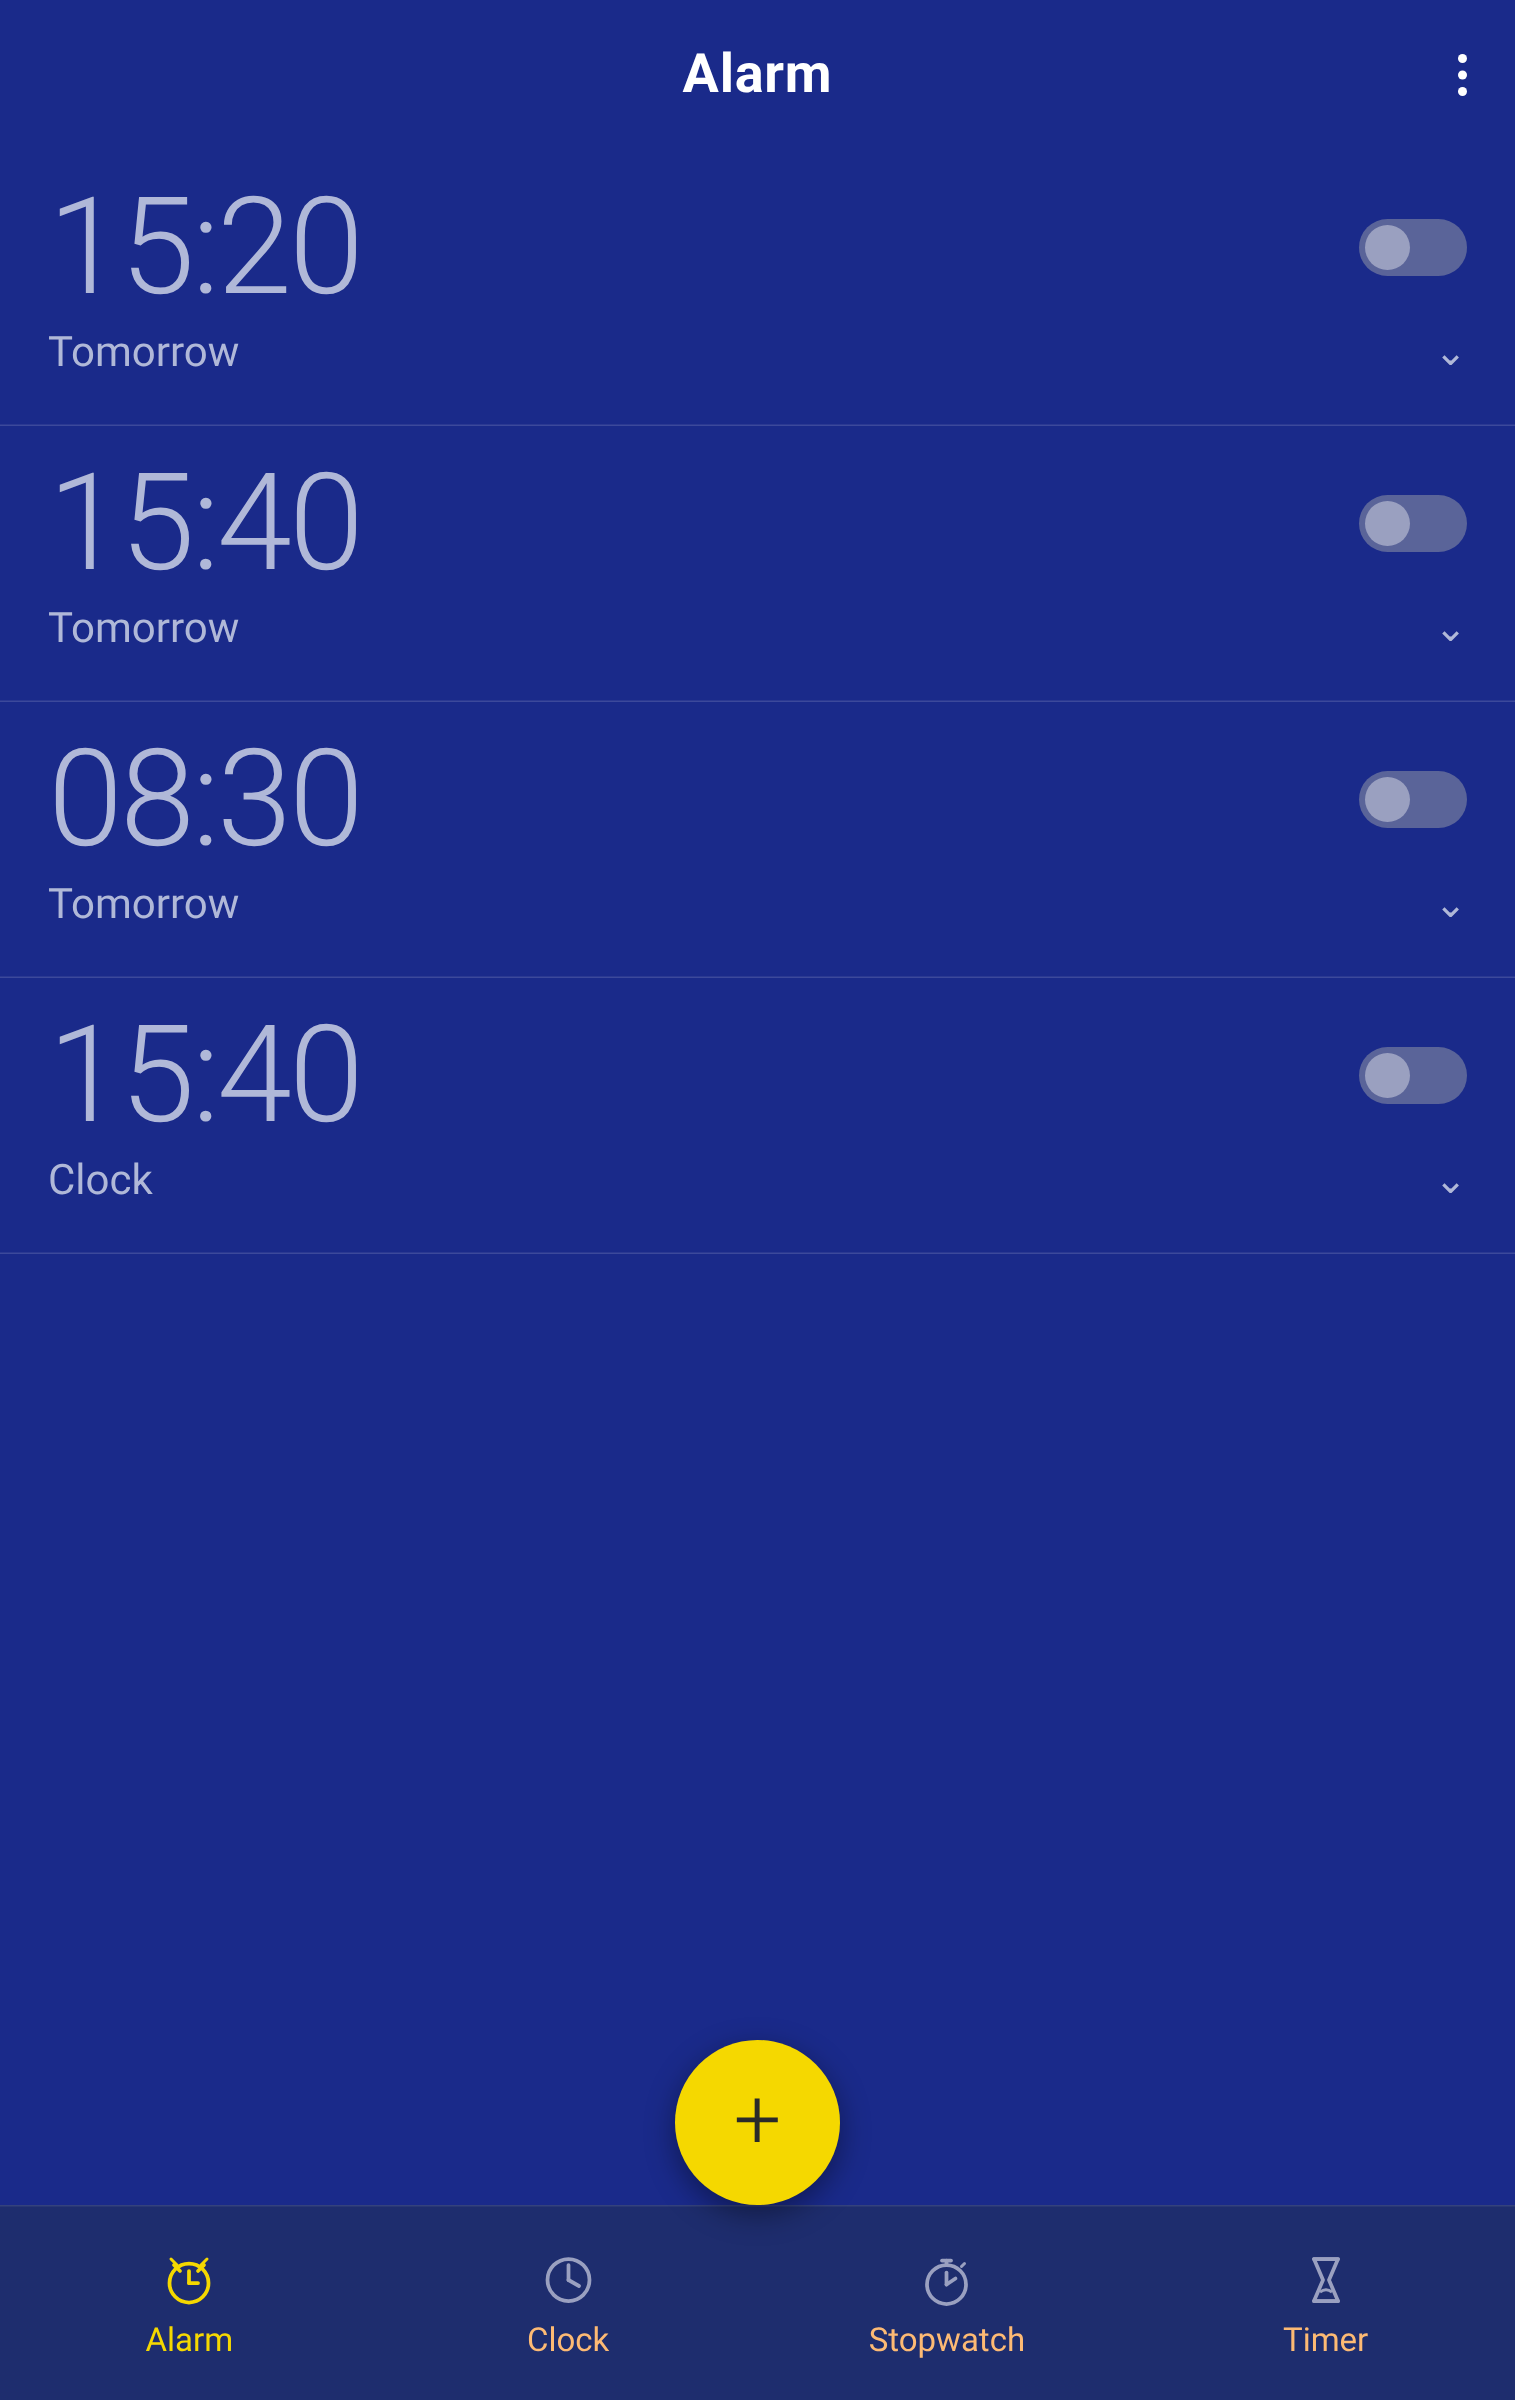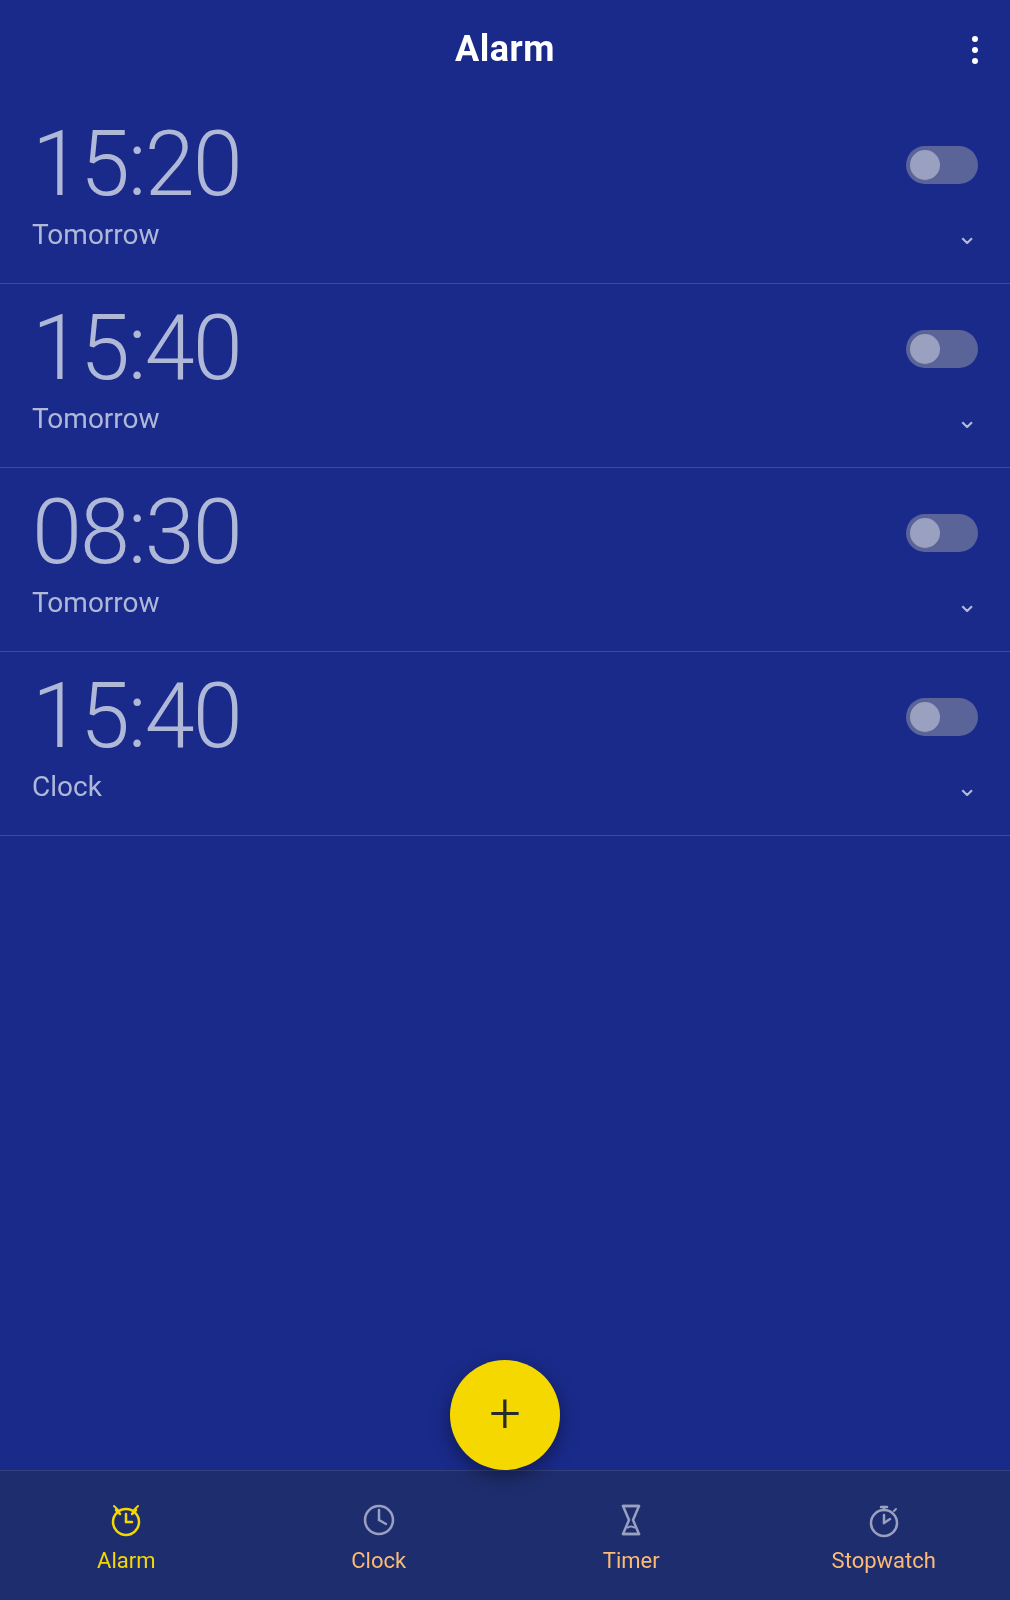--- a/index.html
+++ b/index.html
@@ -298,42 +298,42 @@
 
   <div class="nav-item">
     <div class="nav-icon">
       <svg viewBox="0 0 40 40" fill="none" xmlns="http://www.w3.org/2000/svg">
         <circle cx="20" cy="20" r="14" stroke="#9aa0c0" stroke-width="2.5" fill="none"></circle>
         <line x1="20" y1="20" x2="20" y2="10" stroke="#9aa0c0" stroke-width="2.5" stroke-linecap="round"></line>
         <line x1="20" y1="20" x2="27" y2="24" stroke="#9aa0c0" stroke-width="2.5" stroke-linecap="round"></line>
       </svg>
     </div>
     <span class="nav-label">Clock</span>
-  </div>
-
-  <div class="nav-item">
-    <div class="nav-icon">
-      <svg viewBox="0 0 40 40" fill="none" xmlns="http://www.w3.org/2000/svg">
-
-        <path d="M12 6 L28 6 L22 20 L28 34 L12 34 L18 20 Z" stroke="#9aa0c0" stroke-width="2.5" fill="none" stroke-linejoin="round"></path>
-        <line x1="12" y1="6" x2="28" y2="6" stroke="#9aa0c0" stroke-width="2.5" stroke-linecap="round"></line>
-        <line x1="12" y1="34" x2="28" y2="34" stroke="#9aa0c0" stroke-width="2.5" stroke-linecap="round"></line>
-        <path d="M16 28 Q20 25 24 28" stroke="#9aa0c0" stroke-width="2" fill="none"></path>
-      </svg>
-    </div>
-    <span class="nav-label">Timer</span>
   </div>
 
   <div class="nav-item">
     <div class="nav-icon">
       <svg viewBox="0 0 40 40" fill="none" xmlns="http://www.w3.org/2000/svg">
         <circle cx="20" cy="23" r="13" stroke="#9aa0c0" stroke-width="2.5" fill="none"></circle>
         <line x1="20" y1="23" x2="20" y2="15" stroke="#9aa0c0" stroke-width="2.5" stroke-linecap="round"></line>
         <line x1="20" y1="23" x2="26" y2="19" stroke="#9aa0c0" stroke-width="2.5" stroke-linecap="round"></line>
         <line x1="17" y1="7" x2="23" y2="7" stroke="#9aa0c0" stroke-width="2.5" stroke-linecap="round"></line>
         <line x1="20" y1="7" x2="20" y2="10" stroke="#9aa0c0" stroke-width="2.5" stroke-linecap="round"></line>
         <line x1="30" y1="11" x2="32" y2="9" stroke="#9aa0c0" stroke-width="2" stroke-linecap="round"></line>
       </svg>
     </div>
     <span class="nav-label">Stopwatch</span>
   </div>
 
+  <div class="nav-item">
+    <div class="nav-icon">
+      <svg viewBox="0 0 40 40" fill="none" xmlns="http://www.w3.org/2000/svg">
+
+        <path d="M12 6 L28 6 L22 20 L28 34 L12 34 L18 20 Z" stroke="#9aa0c0" stroke-width="2.5" fill="none" stroke-linejoin="round"></path>
+        <line x1="12" y1="6" x2="28" y2="6" stroke="#9aa0c0" stroke-width="2.5" stroke-linecap="round"></line>
+        <line x1="12" y1="34" x2="28" y2="34" stroke="#9aa0c0" stroke-width="2.5" stroke-linecap="round"></line>
+        <path d="M16 28 Q20 25 24 28" stroke="#9aa0c0" stroke-width="2" fill="none"></path>
+      </svg>
+    </div>
+    <span class="nav-label">Timer</span>
+  </div>
+
 </div>
 
 </body></html>

